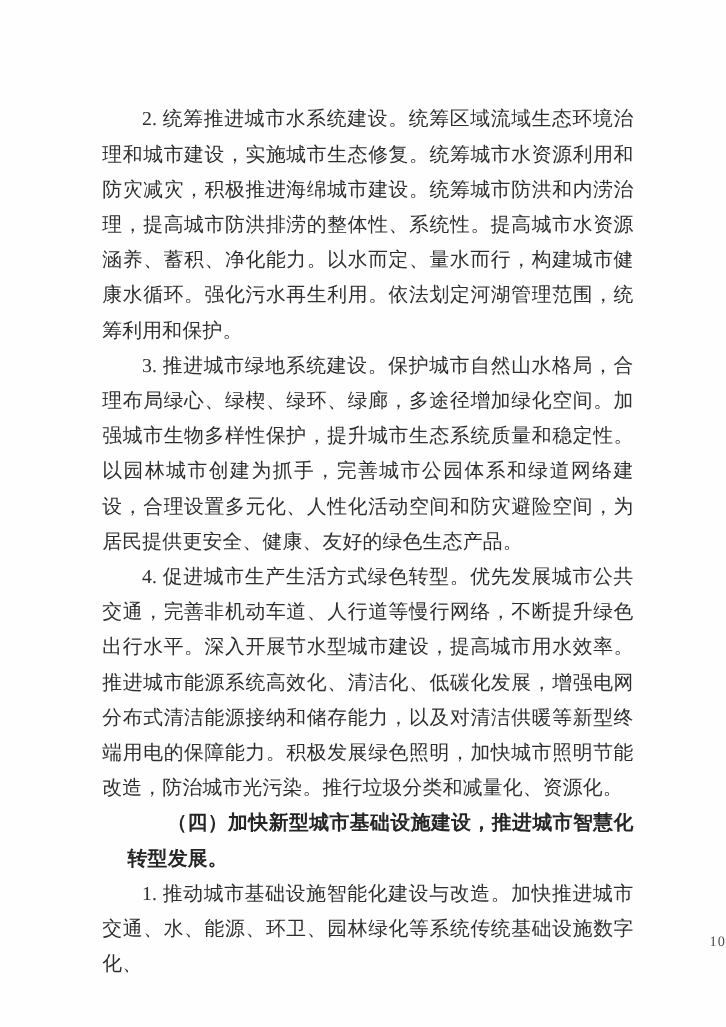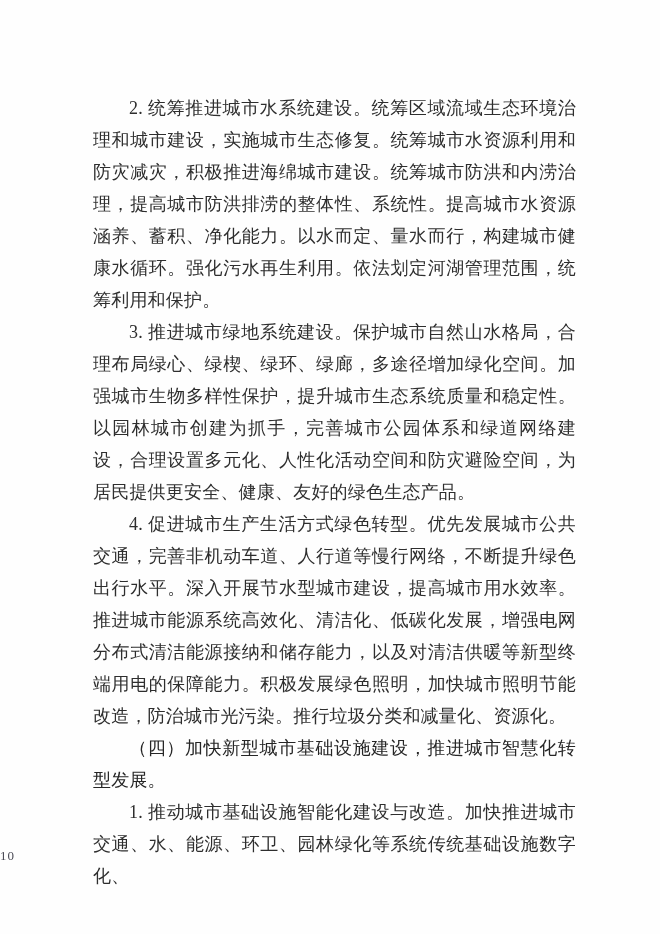--- a/index.html
+++ b/index.html
@@ -26,29 +26,30 @@
     text-align: justify;
     text-justify: inter-ideograph;
   }
   .content p {
     margin: 0;
     padding: 0;
     text-indent: 2em;
     letter-spacing: 0.2px;
   }
   .content p.heading {
-    font-weight: normal;
+    font-weight: bold;
     color: #262626;
+    margin-left: 23px;
   }
   .page-number {
     position: absolute;
     top: 848px;
     left: 0;
     width: 100%;
-    text-align: left;
+    text-align: right;
     font-size: 13px;
     color: #4a4a55;
     letter-spacing: 1px;
   }
 </style>
 </head>
 <body>
 
 <div class="page">
   <div class="content">

